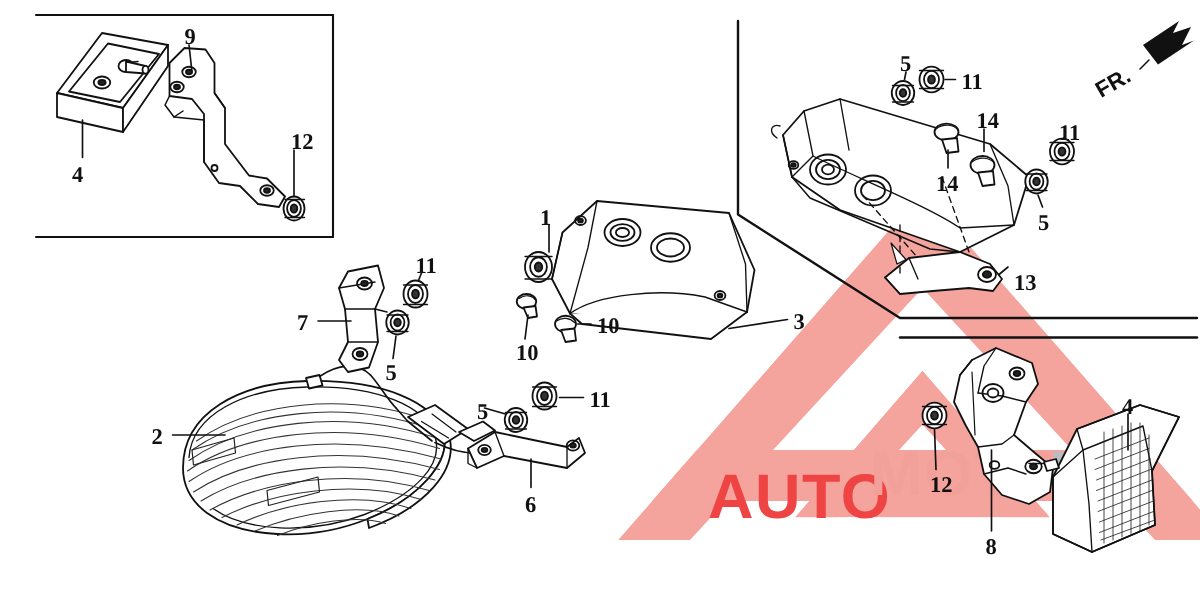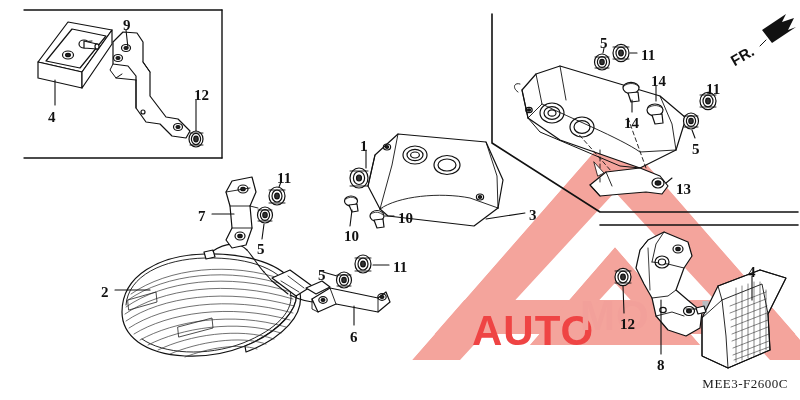--- a/index.html
+++ b/index.html
@@ -478,15 +478,14 @@
   <div class="lbl" style="left:624px;top:116px;">14</div>
   <div class="lbl" style="left:706px;top:82px;">11</div>
   <div class="lbl" style="left:692px;top:142px;">5</div>
   <div class="lbl" style="left:676px;top:172px;margin-top:10px;">13</div>
   <div class="lbl" style="left:748px;top:265px;">4</div>
   <div class="lbl" style="left:620px;top:317px;">12</div>
   <div class="lbl" style="left:657px;top:358px;">8</div>
 
   <div class="fr" style="left:736px;top:52px;">FR.</div>
 
-  <div class="partno">MEE3-F2600C</div>
 
 </div>
 
 </body></html>

